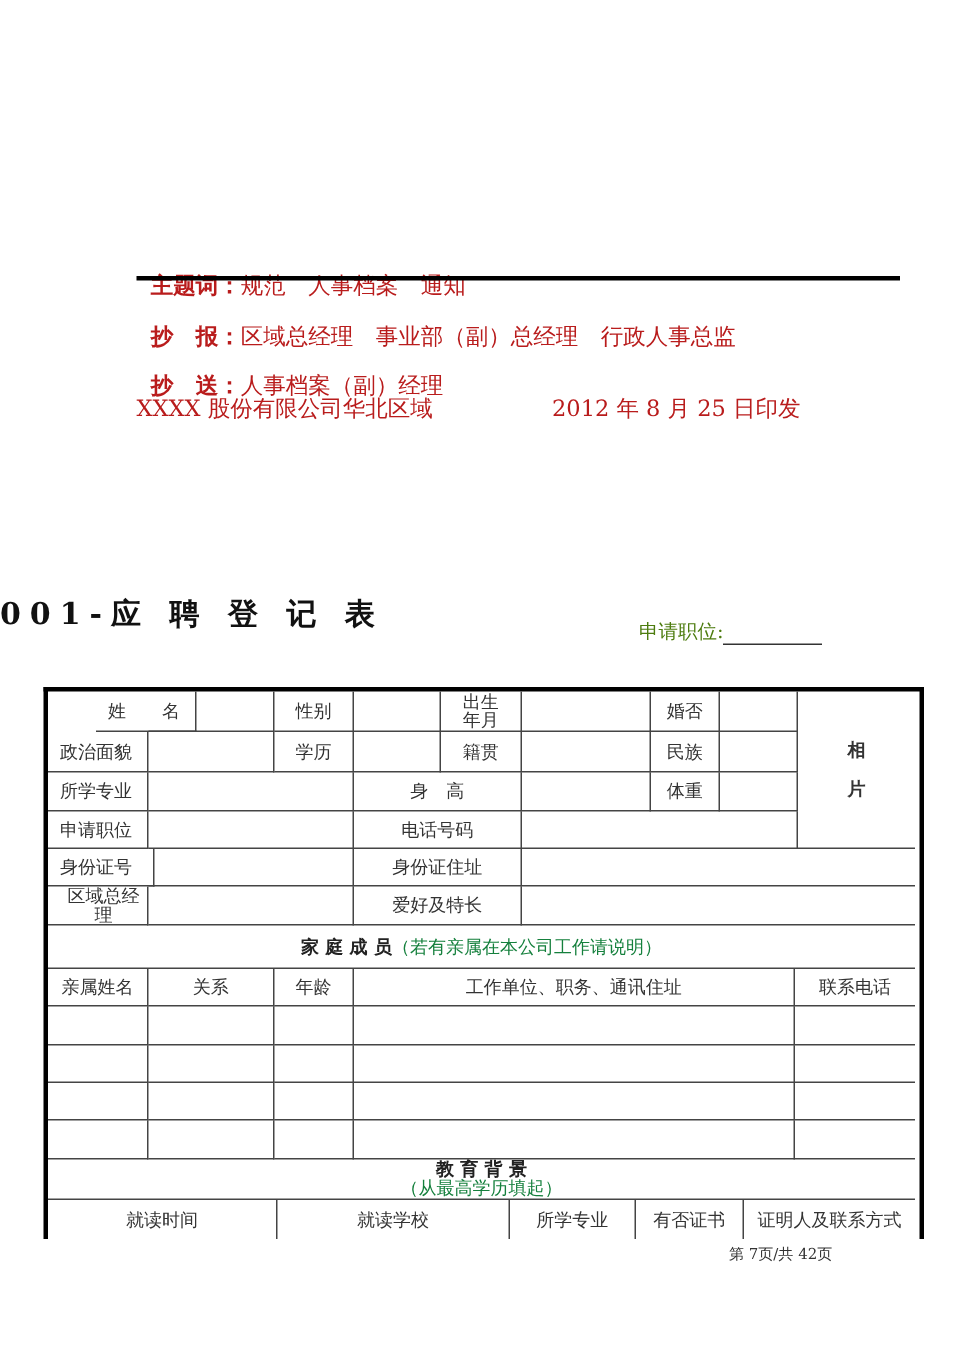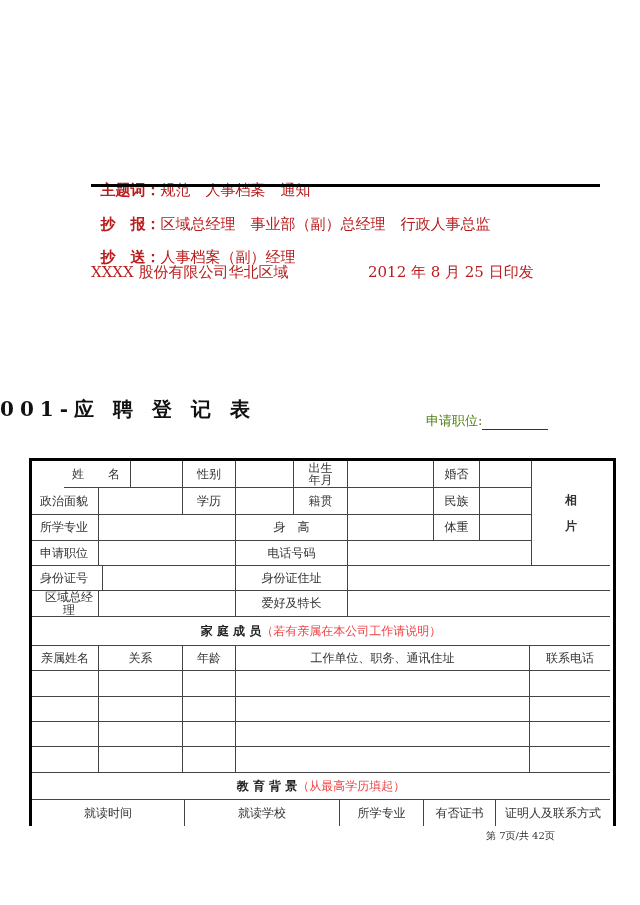--- a/index.html
+++ b/index.html
@@ -18,21 +18,21 @@
 
   
   .frame { position:absolute; left:29px; top:458px; width:581px; height:380px;
            border-left:3px solid #000; border-right:3px solid #000; border-top:3px solid #000; }
   .c { position:absolute; box-sizing:border-box; border-right:1px solid #444; border-bottom:1px solid #444;
        font-size:12px; color:#333; display:flex; align-items:center; justify-content:center;
        text-align:center; line-height:13px; font-family:"DejaVu Sans","Liberation Sans",sans-serif; }
   .c.left { justify-content:flex-start; padding-left:8px; }
   .c.noright { border-right:none; }
   .sec { font-weight:bold; color:#222; font-size:12px; }
-  .sec .sub { font-weight:normal; color:#ef4444; }
+  .sec .sub { font-weight:normal; color:#15803d; }
   .footer { position:absolute; left:486px; top:829px; font-size:10px; color:#333; }
 </style>
 </head>
 <body>
 
 <div class="abs line-text" style="left:91px;top:163px;">
   <span class="bold">主题词：</span><span>规范　人事档案　通知</span>
 </div>
 <div class="rule"></div>
 <div class="abs line-text" style="left:91px;top:197px;">
@@ -123,21 +123,21 @@
 <div class="c" style="left:183px;top:722px;width:53px;height:25px;"></div>
 <div class="c" style="left:236px;top:722px;width:294px;height:25px;"></div>
 <div class="c noright" style="left:530px;top:722px;width:80px;height:25px;"></div>
 
 <div class="c" style="left:32px;top:747px;width:67px;height:26px;"></div>
 <div class="c" style="left:99px;top:747px;width:84px;height:26px;"></div>
 <div class="c" style="left:183px;top:747px;width:53px;height:26px;"></div>
 <div class="c" style="left:236px;top:747px;width:294px;height:26px;"></div>
 <div class="c noright" style="left:530px;top:747px;width:80px;height:26px;"></div>
 
-<div class="c noright sec" style="left:32px;top:773px;width:578px;height:27px;">
+<div class="c noright sec" style="left:32px;top:773px;width:578px;height:27px;flex-direction:column;">
   <span>教 育 背 景</span>
     <span class="sub">（从最高学历填起）</span>
 </div>
 
 <div class="c" style="left:32px;top:800px;width:153px;height:26px;border-bottom:none;">就读时间</div>
 <div class="c" style="left:185px;top:800px;width:155px;height:26px;border-bottom:none;">就读学校</div>
 <div class="c" style="left:340px;top:800px;width:84px;height:26px;border-bottom:none;">所学专业</div>
 <div class="c" style="left:424px;top:800px;width:72px;height:26px;border-bottom:none;">有否证书</div>
 <div class="c noright" style="left:496px;top:800px;width:114px;height:26px;border-bottom:none;">证明人及联系方式</div>
 

